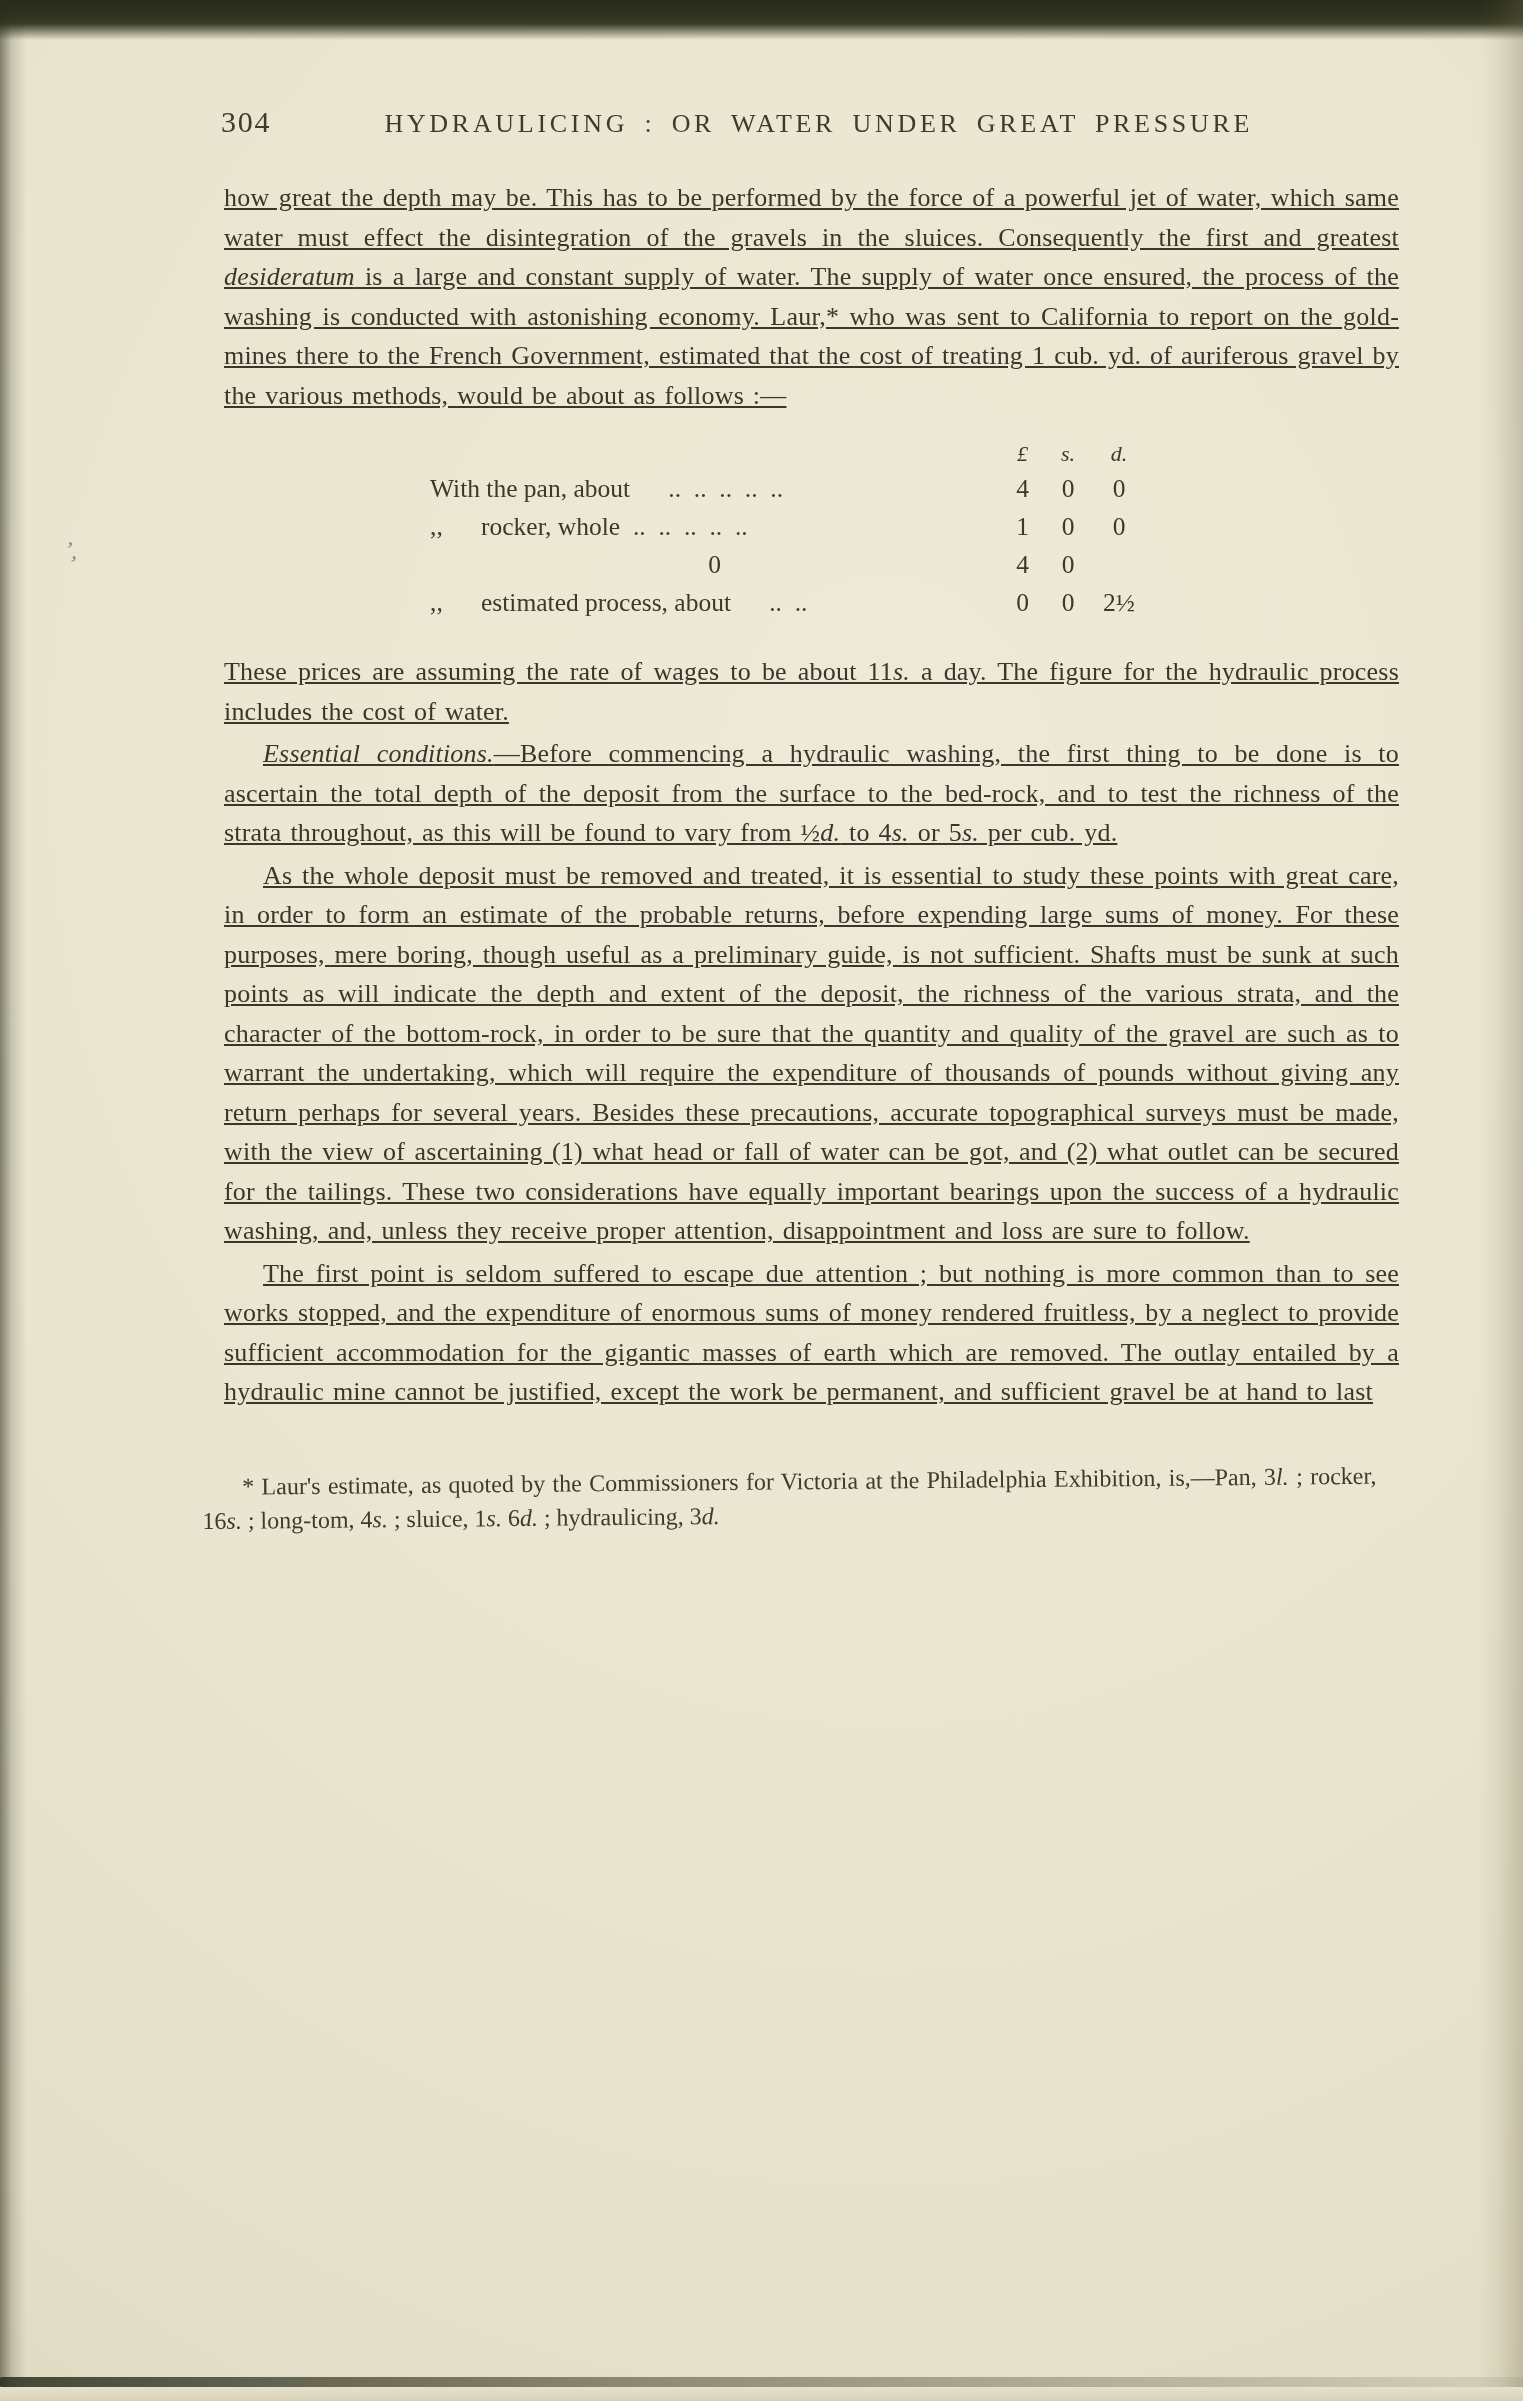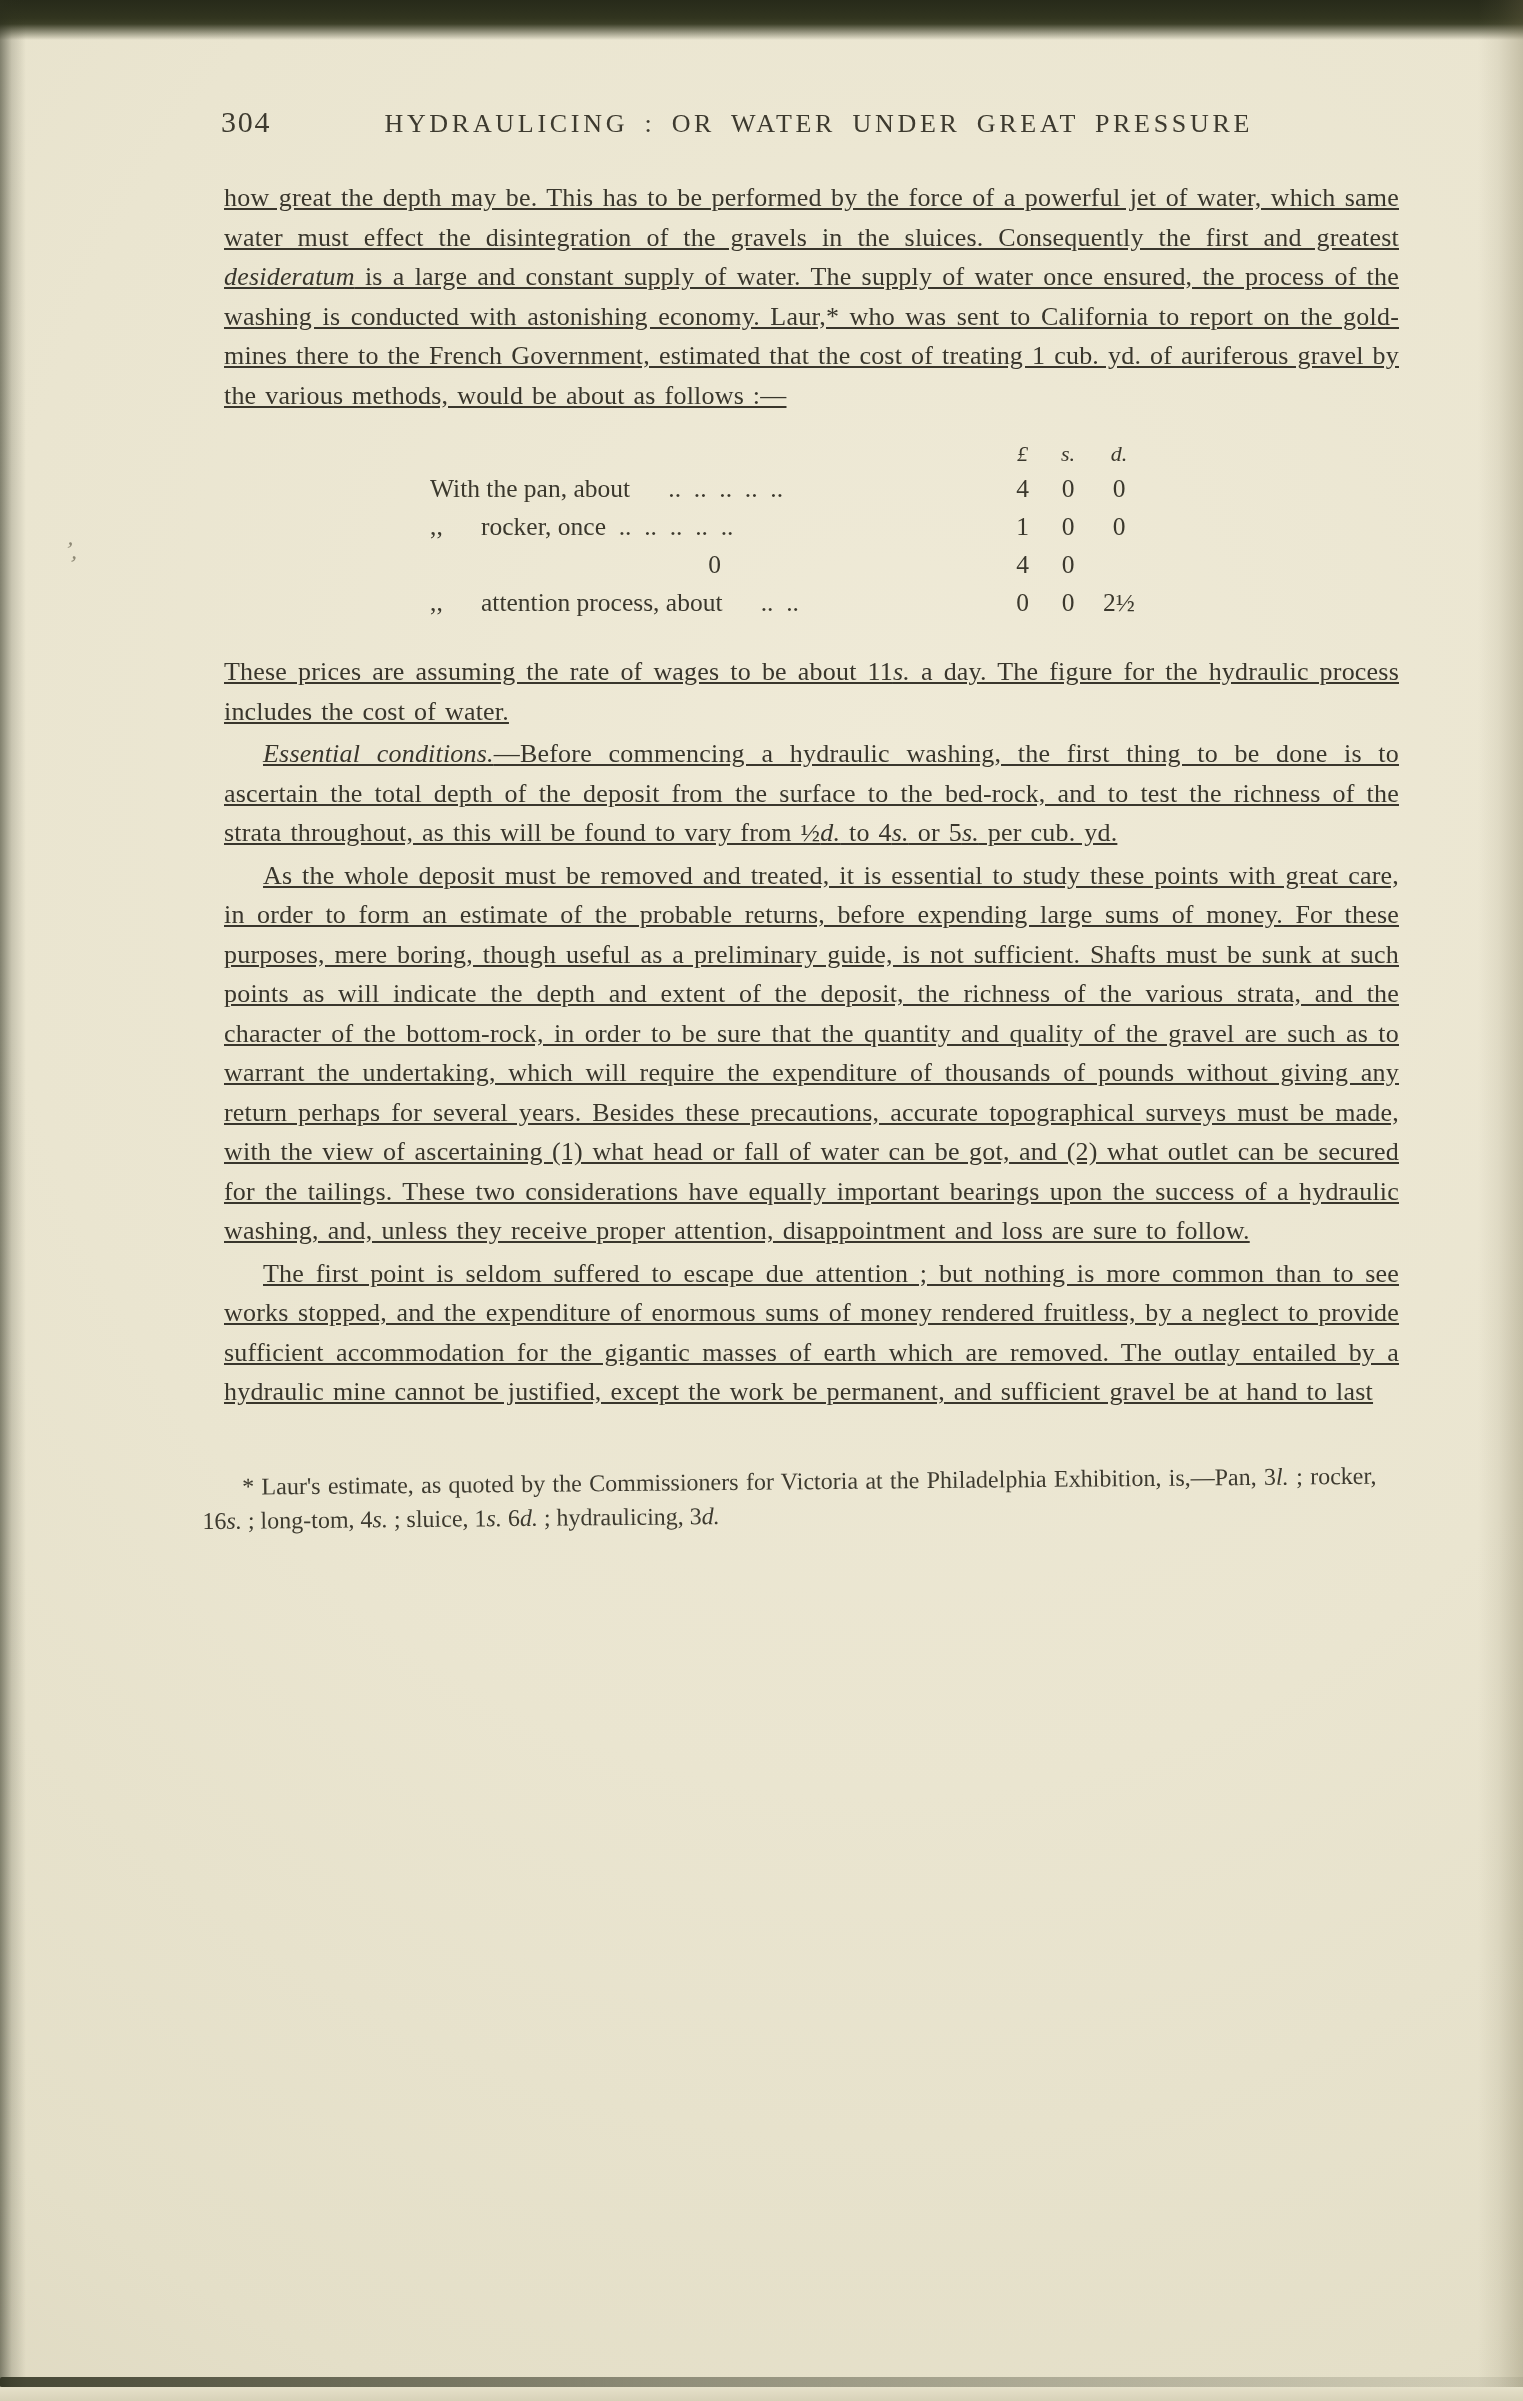--- a/index.html
+++ b/index.html
@@ -150,32 +150,32 @@
         <span class="t-col">d.</span>
       </div>
 
       <div class="t-row">
         <span class="t-label">With the pan, about      ..  ..  ..  ..  ..</span>
         <span class="t-col">4</span>
         <span class="t-col">0</span>
         <span class="t-col">0</span>
       </div>
       <div class="t-row">
-        <span class="t-label">,,      rocker, once  ..  ..  ..  ..  ..</span>
+        <span class="t-label">,,      rocker, whole  ..  ..  ..  ..  ..</span>
         <span class="t-col">1</span>
         <span class="t-col">0</span>
         <span class="t-col">0</span>
       </div>
       <div class="t-row">
         <span class="t-col">0</span>
         <span class="t-col">4</span>
         <span class="t-col">0</span>
       </div>
       <div class="t-row">
-        <span class="t-label">,,      attention process, about      ..  ..</span>
+        <span class="t-label">,,      estimated process, about      ..  ..</span>
         <span class="t-col">0</span>
         <span class="t-col">0</span>
         <span class="t-col">2½</span>
       </div>
     </div>
 
     <p class="body-p"><span>These prices are assuming the rate of wages to be about 11</span><span class="it">s.</span><span> a day. The figure for the hydraulic process includes the cost of water.</span></p>
     <p class="body-p indent"><span class="it">Essential conditions.</span><span>—Before commencing a hydraulic washing, the first thing to be done is to ascertain the total depth of the deposit from the surface to the bed-rock, and to test the richness of the strata throughout, as this will be found to vary from ½</span><span class="it">d.</span><span> to 4</span><span class="it">s.</span><span> or 5</span><span class="it">s.</span><span> per cub. yd.</span></p>
     <p class="body-p indent"><span>As the whole deposit must be removed and treated, it is essential to study these points with great care, in order to form an estimate of the probable returns, before expending large sums of money.  For these purposes, mere boring, though useful as a preliminary guide, is not sufficient.  Shafts must be sunk at such points as will indicate the depth and extent of the deposit, the richness of the various strata, and the character of the bottom-rock, in order to be sure that the quantity and quality of the gravel are such as to warrant the undertaking, which will require the expenditure of thousands of pounds without giving any return perhaps for several years.  Besides these precautions, accurate topographical surveys must be made, with the view of ascertaining (1) what head or fall of water can be got, and (2) what outlet can be secured for the tailings.  These two considerations have equally important bearings upon the success of a hydraulic washing, and, unless they receive proper attention, disappointment and loss are sure to follow.</span></p>
     <p class="body-p indent"><span>The first point is seldom suffered to escape due attention ; but nothing is more common than to see works stopped, and the expenditure of enormous sums of money rendered fruitless, by a neglect to provide sufficient accommodation for the gigantic masses of earth which are removed.  The outlay entailed by a hydraulic mine cannot be justified, except the work be permanent, and sufficient gravel be at hand to last</span></p>

